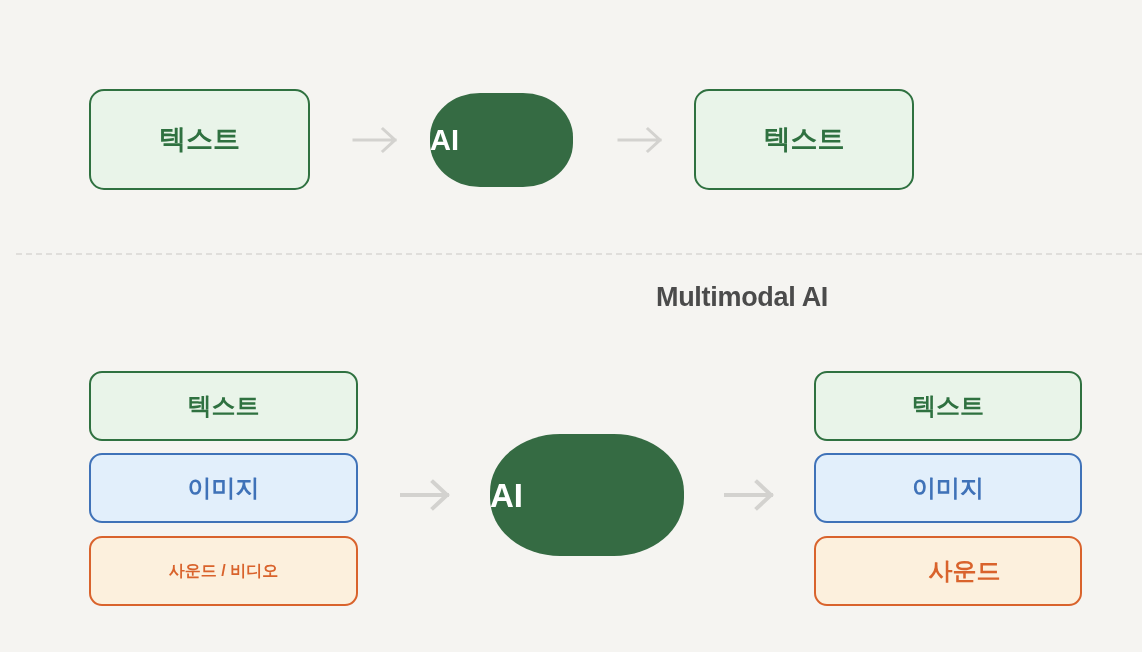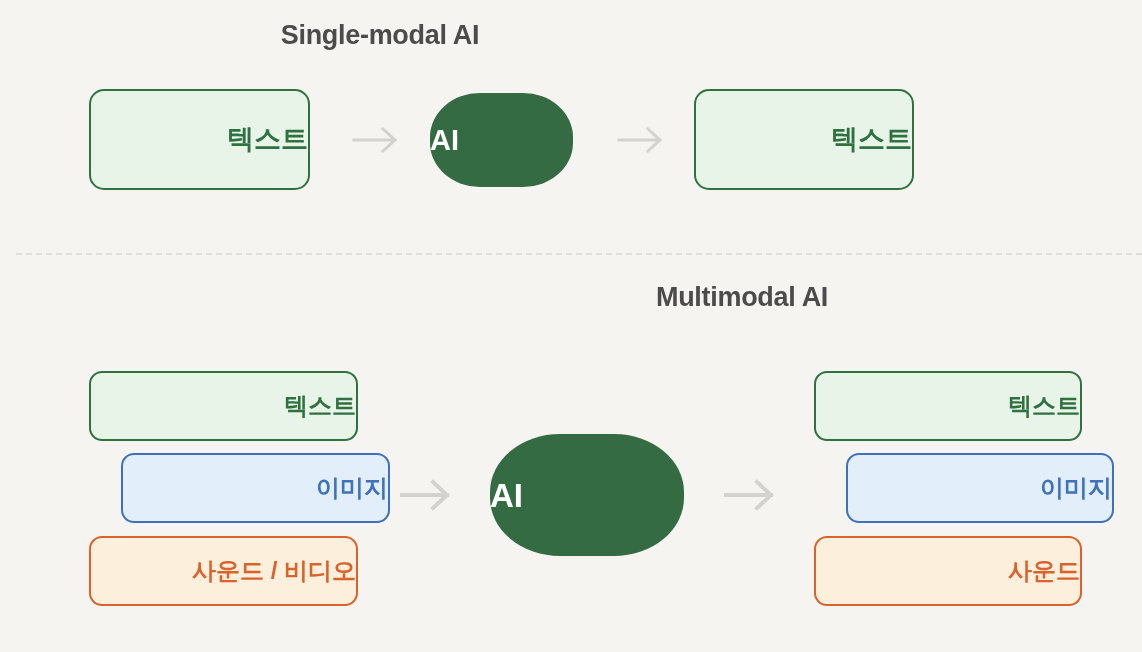--- a/index.html
+++ b/index.html
@@ -45,26 +45,26 @@
   }
 
   
   .mbox {
     position: absolute;
     box-sizing: border-box;
     border-width: 2px;
     border-style: solid;
     display: flex;
     align-items: center;
-    justify-content: flex-end;
+    justify-content: center;
     font-weight: bold;
     line-height: 1;
   }
   .mbox.text   { background: #e9f4e9; border-color: #2f7140; color: #2f7140; }
-  .mbox.image  { background: #e2effb; border-color: #3f72b8; color: #3f72b8; margin-left: 32px; }
+  .mbox.image  { background: #e2effb; border-color: #3f72b8; color: #3f72b8; }
   .mbox.sound  { background: #fcf0dd; border-color: #d9632c; color: #d9632c; }
 
   
   .ai-pill {
     position: absolute;
     background: #356b43;
     display: flex;
     align-items: center;
     justify-content: flex-start;
     color: #ffffff;
@@ -86,36 +86,35 @@
   
   #sm-box-in  { left: 89px;  top: 89px; width: 221px; height: 101px; border-radius: 15px; font-size: 27px; }
   #sm-box-out { left: 694px; top: 89px; width: 220px; height: 101px; border-radius: 15px; font-size: 27px; }
   #sm-ai      { left: 430px; top: 93px; width: 143px; height: 94px; border-radius: 50px / 44px; font-size: 29px; }
   #sm-arrow-1 { left: 350px; top: 120px; width: 54px; height: 40px; }
   #sm-arrow-2 { left: 615px; top: 120px; width: 54px; height: 40px; }
 
   
   #mm-in-text   { left: 89px;  top: 371px; width: 269px; height: 70px; border-radius: 13px; font-size: 24px; }
   #mm-in-image  { left: 89px;  top: 453px; width: 269px; height: 70px; border-radius: 13px; font-size: 24px; }
-  #mm-in-sound  { left: 89px;  top: 536px; width: 269px; height: 70px; border-radius: 13px; font-size: 24px; }
+  #mm-in-sound  { left: 89px;  top: 536px; width: 269px; height: 70px; border-radius: 13px; font-size: 16px; }
 
   #mm-out-text  { left: 814px; top: 371px; width: 268px; height: 70px; border-radius: 13px; font-size: 24px; }
   #mm-out-image { left: 814px; top: 453px; width: 268px; height: 70px; border-radius: 13px; font-size: 24px; }
   #mm-out-sound { left: 814px; top: 536px; width: 268px; height: 70px; border-radius: 13px; font-size: 24px; padding-left: 33px; }
 
   #mm-ai        { left: 490px; top: 434px; width: 194px; height: 122px; border-radius: 70px / 58px; font-size: 33px; }
   #mm-arrow-1   { left: 398px; top: 470px; width: 58px; height: 50px; }
   #mm-arrow-2   { left: 722px; top: 470px; width: 58px; height: 50px; }
 </style>
 </head>
 <body>
 
 <div class="stage">
 
-  <div class="section-title" id="title-single">Single-modal AI</div>
 
   <div class="mbox text" id="sm-box-in">
     <span>텍스트</span>
   </div>
 
   <div class="arrow" id="sm-arrow-1">
     <svg width="54" height="40" viewBox="0 0 54 40" aria-hidden="true">
       <path d="M4 20 H45 M33 9 L45 20 L33 31" fill="none" stroke="currentColor" stroke-width="3" stroke-linecap="square" stroke-linejoin="miter"></path>
     </svg>
   </div>

